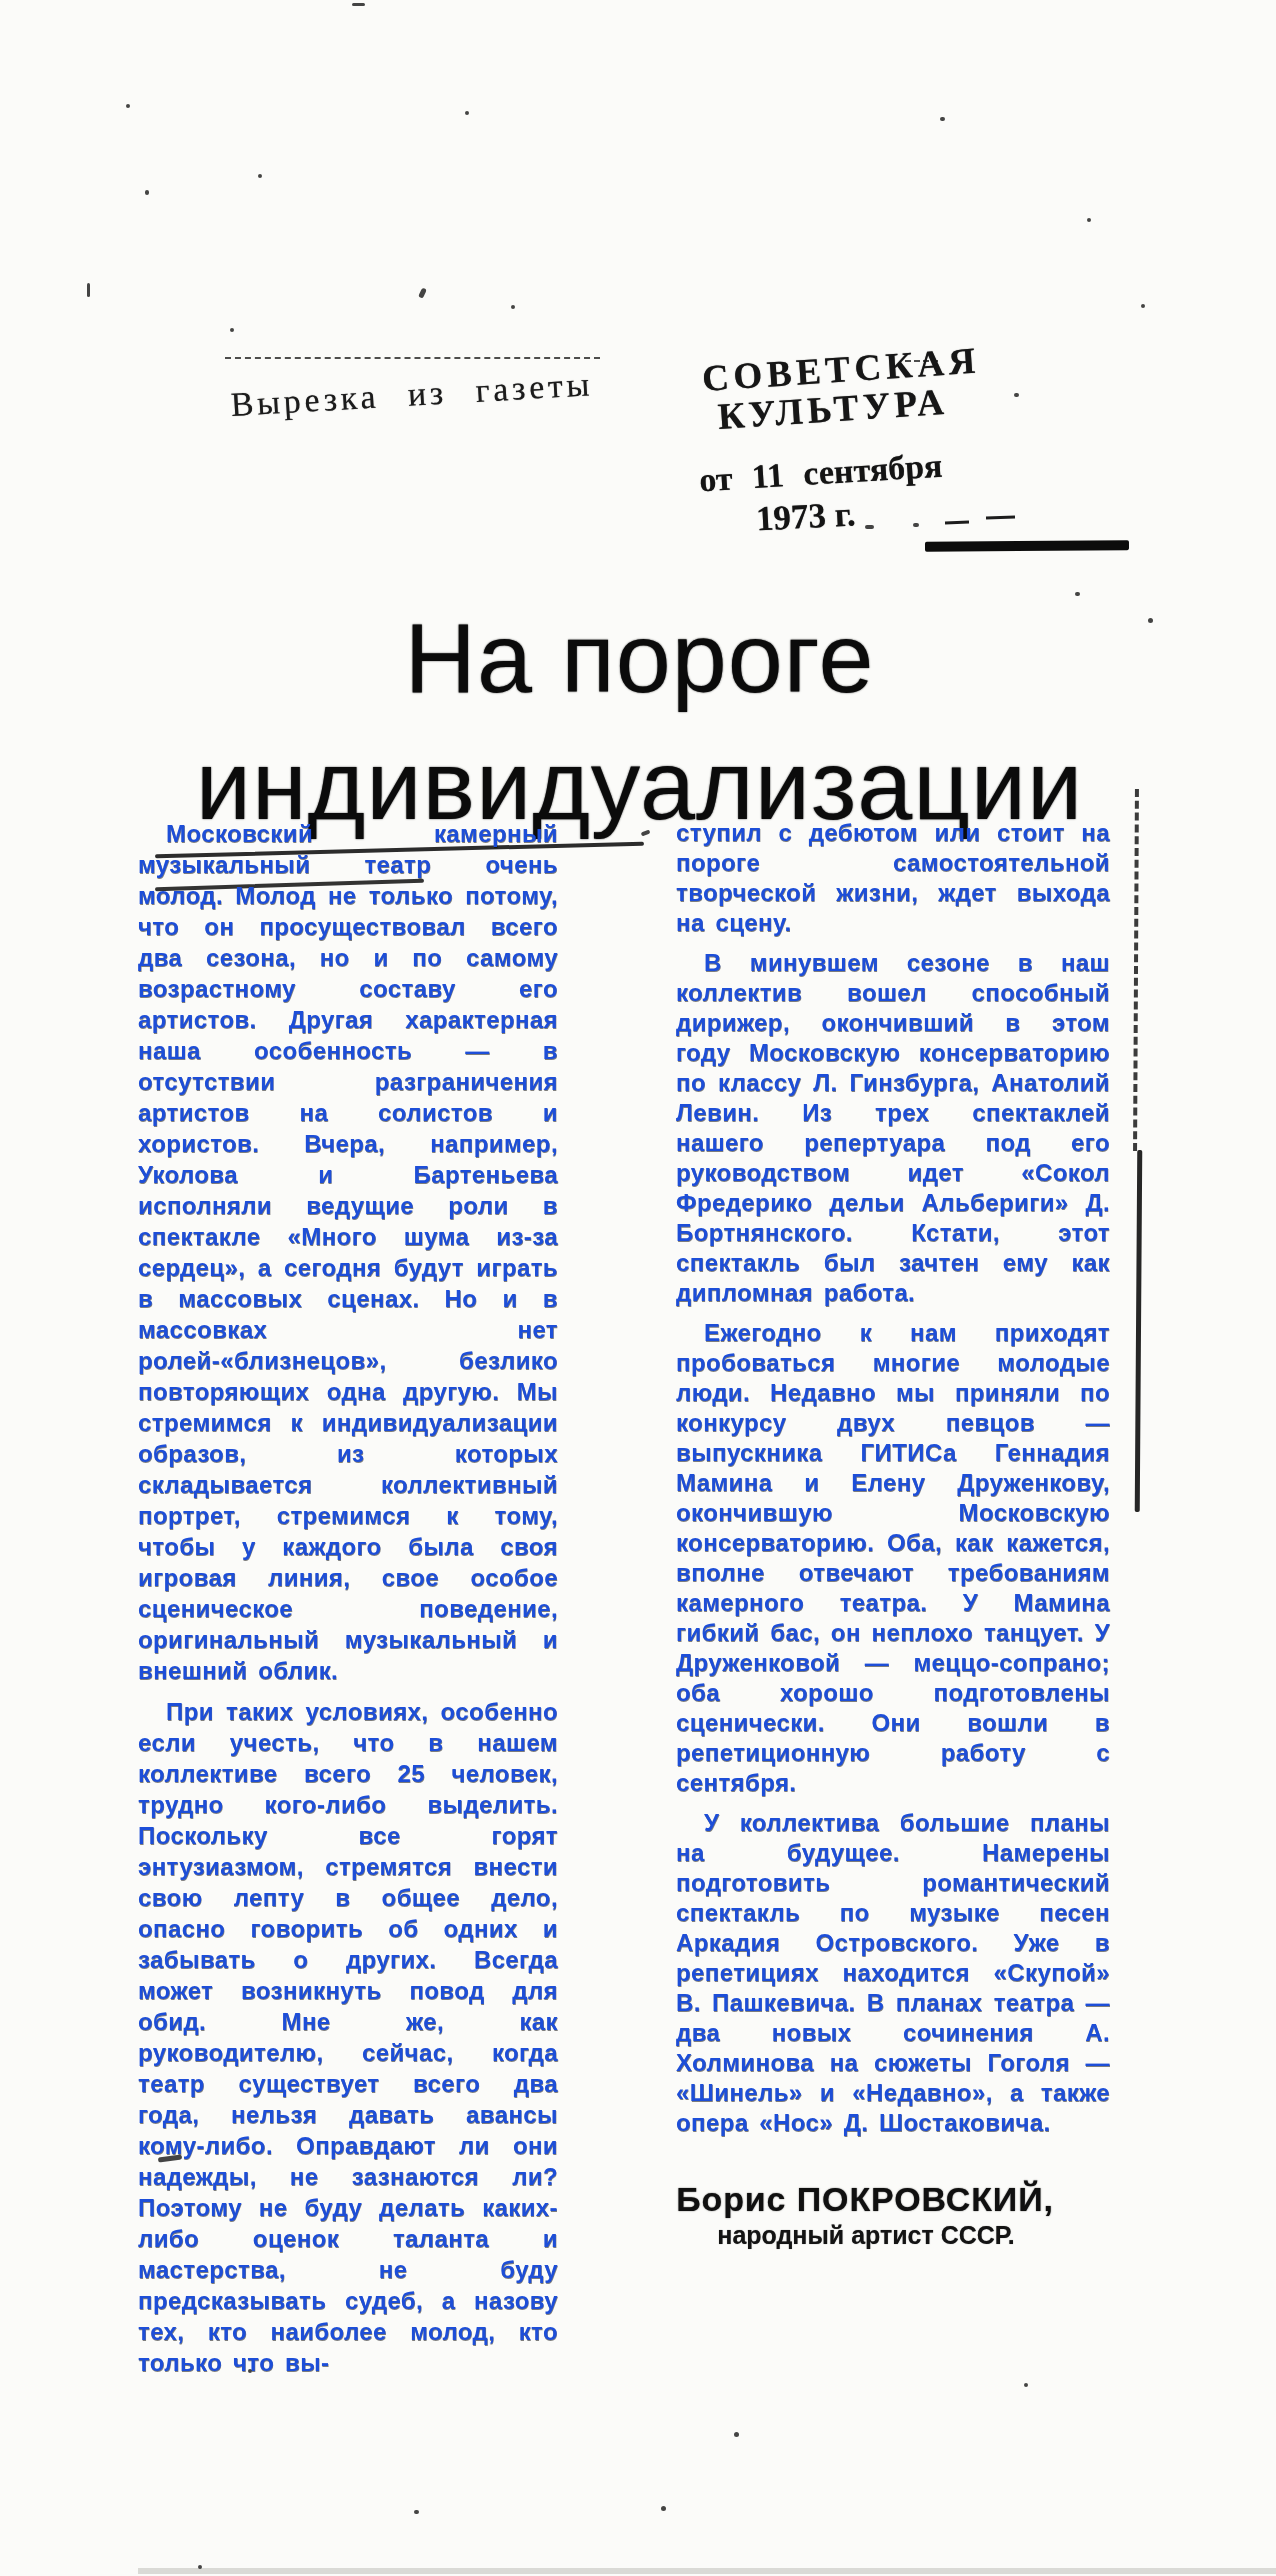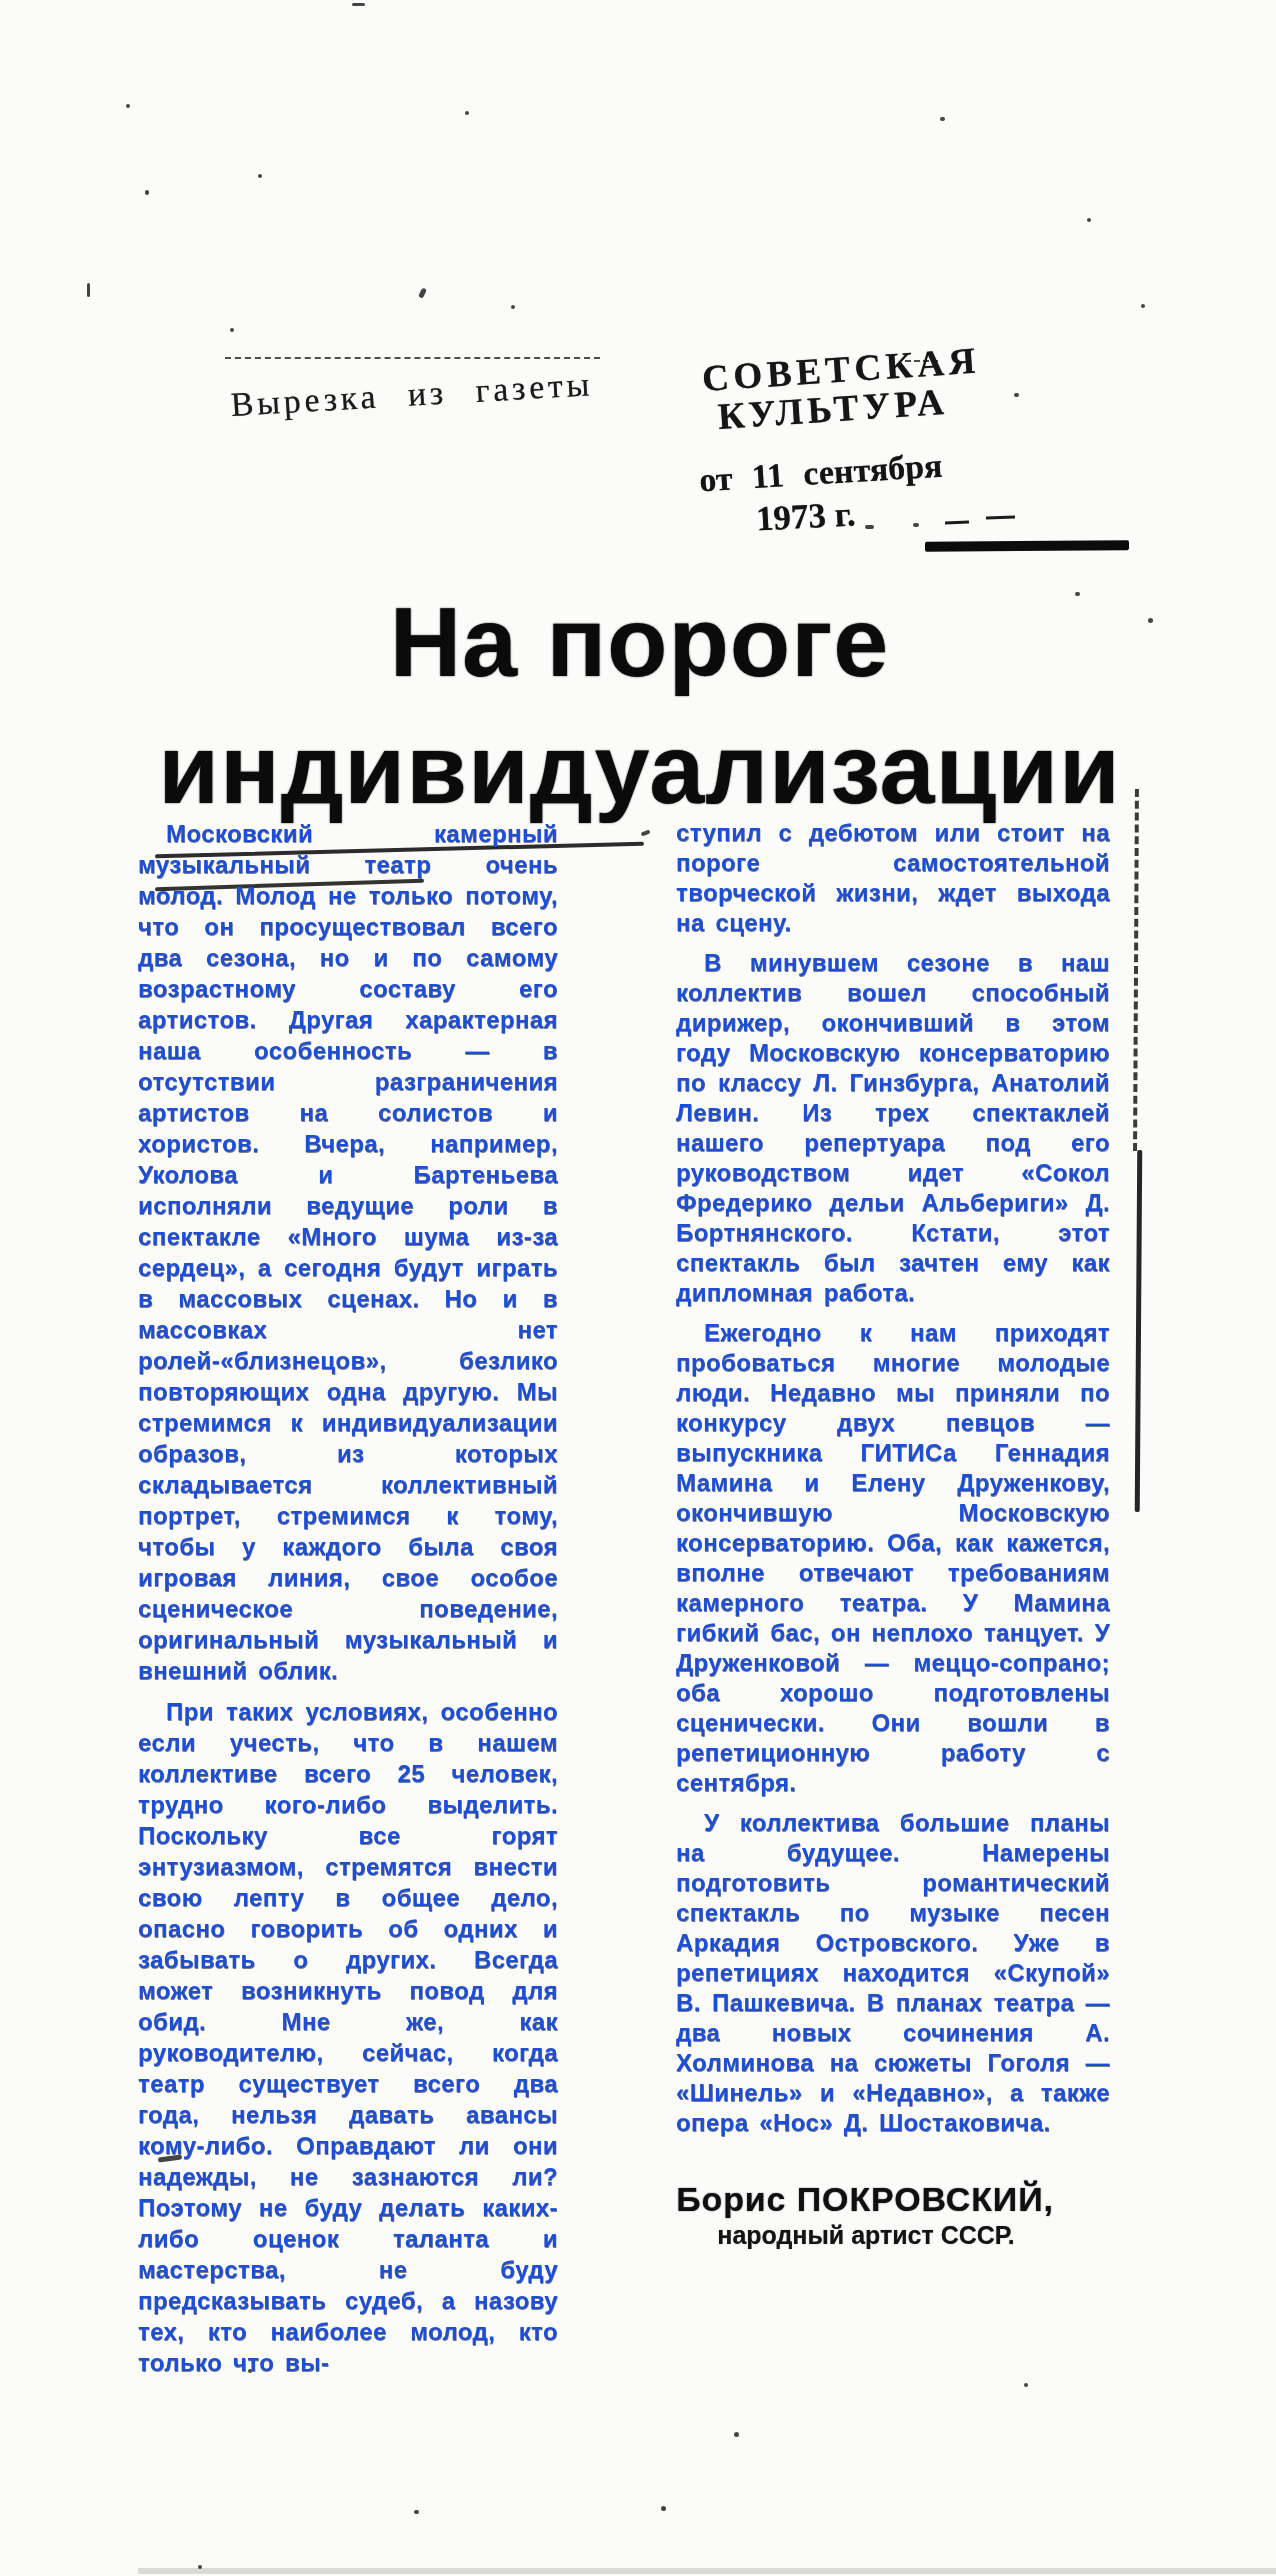--- a/index.html
+++ b/index.html
@@ -30,22 +30,22 @@
   .masthead-date1, .masthead-date2 {
     position:absolute; font-family:"Liberation Serif", serif;
     font-weight:bold; color:#141414; white-space:nowrap;
     text-shadow:0 0 0.9px rgba(0,0,0,.6);
   }
   .masthead-date1 { left:699px; top:454px; font-size:34px; word-spacing:11px; transform:rotate(-3.5deg); }
   .masthead-date2 { left:756px; top:497px; font-size:35px; transform:rotate(-3deg); }
 
   
   .title {
-    position:absolute; left:69px; top:578px; width:1141px;
-    text-align:center; font-weight:bold; font-size:99px;
+    position:absolute; left:69px; top:594px; width:1141px;
+    text-align:center; font-weight:normal; font-size:99px;
     line-height:127px; letter-spacing:0.9px; color:#0b0b0b;
     text-shadow:0 0 1.8px rgba(0,0,0,.75);
   }
 
   
   .col {
     position:absolute; top:818px; text-align:justify;
     font-weight:bold; color:#1d4ed8;
     text-shadow:0.4px 0.6px 0.6px rgba(0,0,0,.5);
     word-spacing:3.7px; letter-spacing:0.4px;

